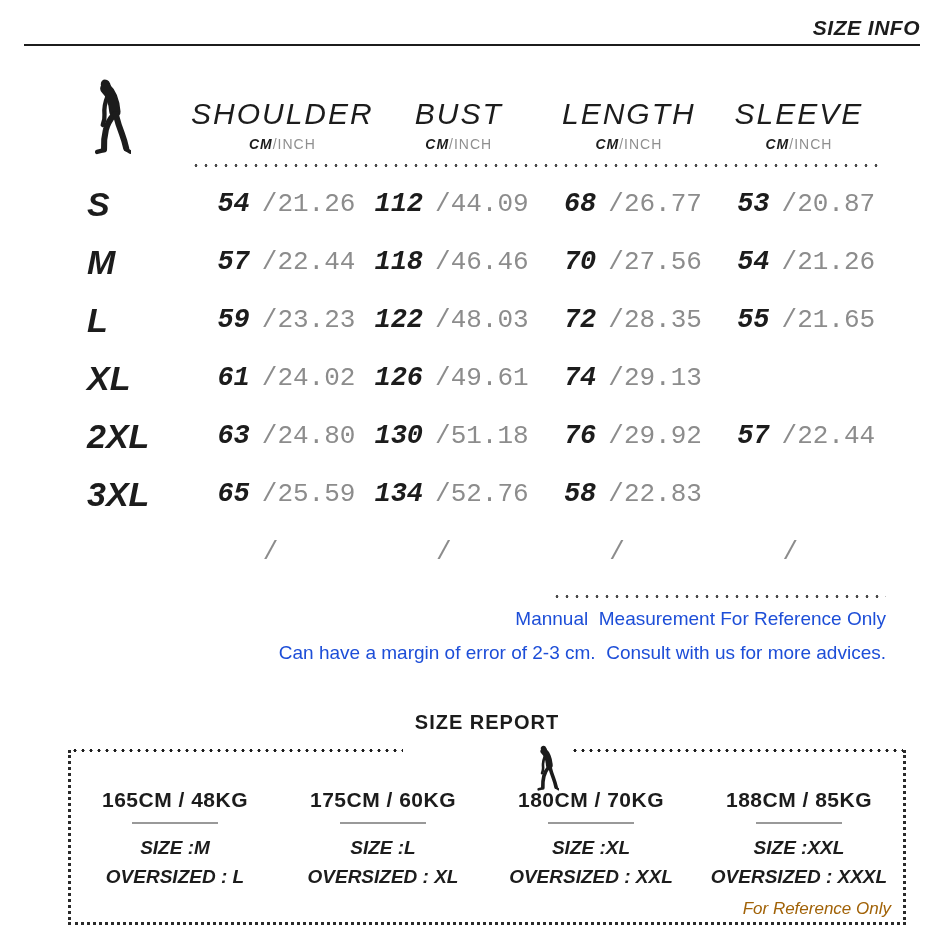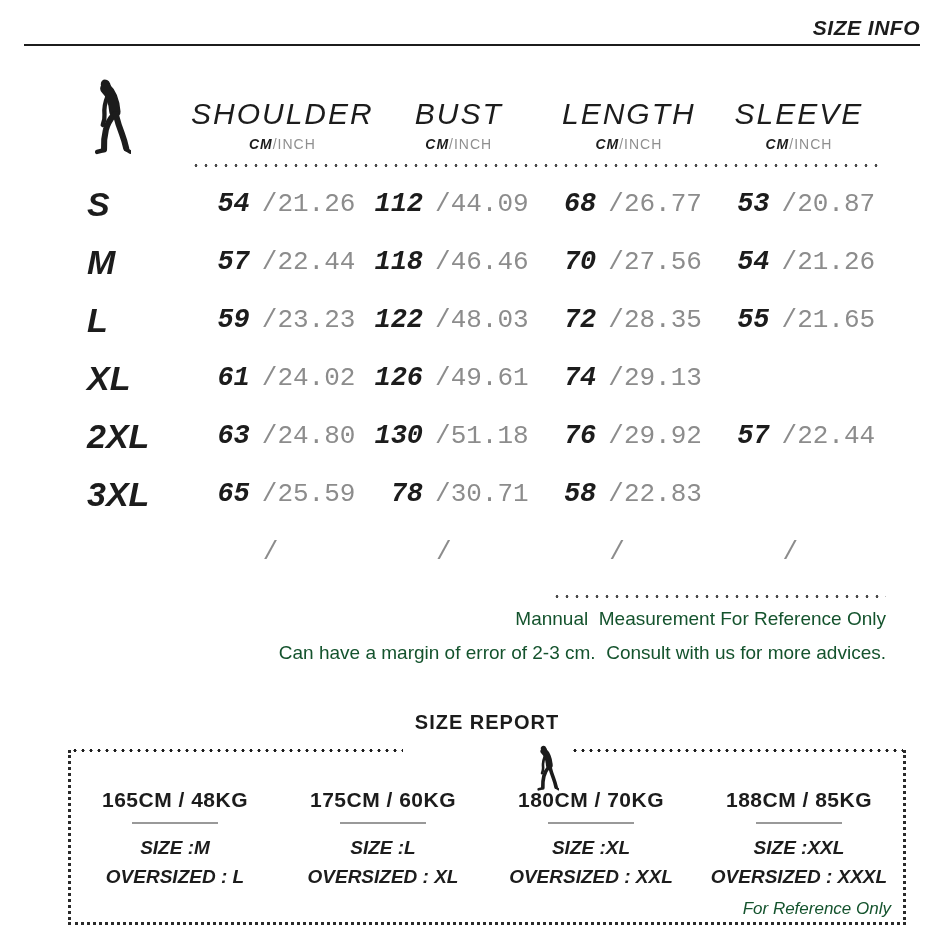--- a/index.html
+++ b/index.html
@@ -27,39 +27,39 @@
   .header-dots { margin:12px 0 0 106px; }
   .tbody { margin-top:8px; }
   .trow { display:grid; grid-template-columns:106px repeat(4,1fr); height:58px; align-items:center; }
   .size-label { font-size:34px; font-weight:700; font-style:italic; padding-left:2px; }
   .cell { display:flex; justify-content:center; align-items:baseline;font-family:Liberation Mono, monospace; }
   .cm { font-size:27px; font-weight:700; font-style:italic; min-width:50px; text-align:right; }
   .inch { font-size:26px; color:#8c8c8c; min-width:92px; text-align:left; margin-left:12px; }
 
   
   .mid-dots { width:334px; margin:14px 64px 0 auto; }
-  .notes { text-align:right; margin:8px 64px 0 0; color:#14532d; font-size:19px; line-height:1.38; white-space:pre; }
+  .notes { text-align:right; margin:8px 64px 0 0; color:#1d4ed8; font-size:19px; line-height:1.38; white-space:pre; }
 
   
   .report-wrap { margin:84px 44px 0 68px; }
   .report-box { border:3px dotted #2a2a2a; border-top:none; height:175px; box-sizing:border-box; position:relative; }
   .report-topline { display:flex; align-items:center; height:22px; transform:translateY(-11px); }
   .dotline { flex:1; height:3px;
     background-image:radial-gradient(circle,#1c1c1c 1.4px,transparent 1.7px);
     background-size:8px 3px; background-repeat:repeat-x; background-position:0 50%; }
   .report-title-group { display:flex; align-items:flex-end; gap:10px; padding:0 12px;flex-direction:column; }
   .report-title { font-size:20px; font-weight:800; letter-spacing:1px; line-height:22px; white-space:pre; }
   .figure-small { width:24px; height:52px; margin-bottom:-5px; }
   .report-grid { display:grid; grid-template-columns:repeat(4,1fr); margin-top:16px; }
   .entry { text-align:center; }
   .stats { font-size:21px; font-weight:700; letter-spacing:.5px; white-space:pre; }
   .divider { width:86px; border-top:2px solid #999; margin:10px auto 13px; }
   .size-line,.oversized-line { font-size:19px; font-weight:700; font-style:italic; white-space:pre; }
   .oversized-line { margin-top:7px; }
-  .report-footer { position:absolute; right:12px; bottom:3px; font-style:italic; color:#14532d; font-size:17px; }
+  .report-footer { position:absolute; right:12px; bottom:3px; font-style:italic; color:#a16207; font-size:17px; }
 </style>
 </head>
 <body>
 
 <svg width="0" height="0" style="position:absolute" aria-hidden="true">
   <symbol id="hominid" viewBox="0 0 46 96">
     <g stroke="#1c1c1c" fill="none" stroke-linecap="round">
       <ellipse cx="17" cy="10.5" rx="5.5" ry="7" fill="#1c1c1c" stroke="none" transform="rotate(-24 17 10.5)"></ellipse>
       <path d="M17 14 Q26 22 27.5 41" stroke-width="13"></path>
       <path d="M19 23 Q14.5 34 15.5 44 Q16 50 13.5 56" stroke-width="5"></path>
@@ -203,22 +203,22 @@
     </div>
   </div>
 
   <div class="trow">
     <div class="size-label">3XL</div>
     <div class="cell">
       <span class="cm">65</span>
       <span class="inch">/25.59</span>
     </div>
     <div class="cell">
-      <span class="cm">78</span>
-      <span class="inch">/30.71</span>
+      <span class="cm">134</span>
+      <span class="inch">/52.76</span>
     </div>
     <div class="cell">
       <span class="cm">58</span>
       <span class="inch">/22.83</span>
     </div>
   </div>
 
   <div class="trow">
     <div class="size-label"></div>
     <div class="cell">

